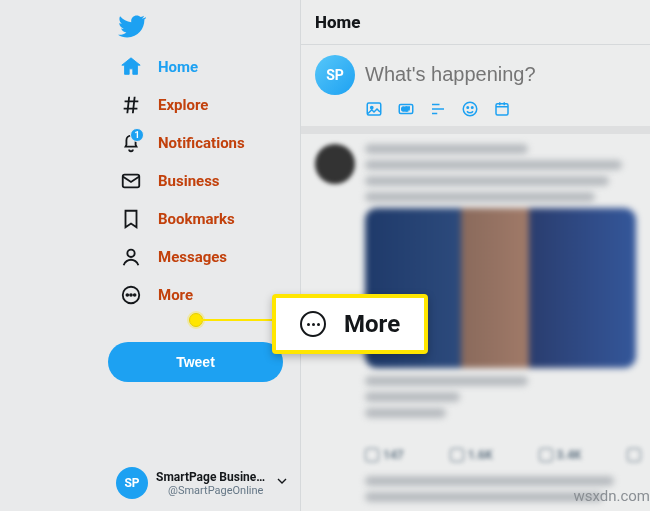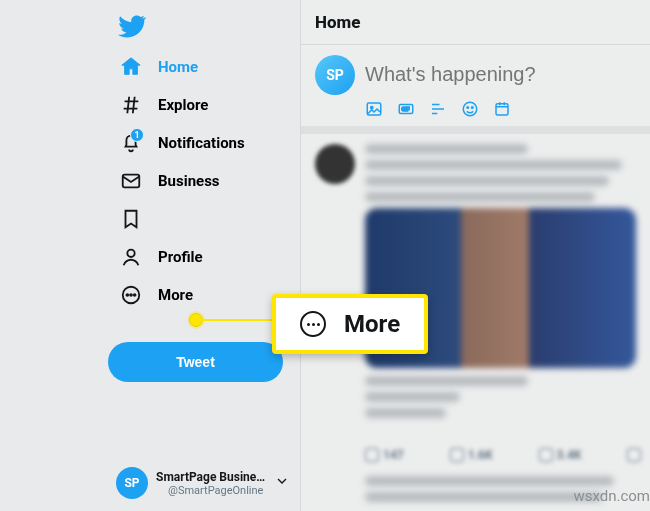--- a/index.html
+++ b/index.html
@@ -33,21 +33,21 @@
     position: relative;
   }
   .nav-item .icon {
     width: 22px; height: 22px;
     display: flex; align-items: center; justify-content: center;
     flex-shrink: 0;
   }
   .nav-item .label {
     font-size: 15px;
     font-weight: 700;
-    color: #000000;
+    color: #c2410c;
   }
   .nav-item.active .label { color: #1da1f2; }
   .nav-item.active .icon svg { stroke: #1da1f2; fill: #1da1f2; }
   .badge {
     position: absolute;
     top: 4px; left: 22px;
     background: #1da1f2;
     color: #fff;
     font-size: 9px;
     font-weight: 700;
@@ -248,31 +248,32 @@
       </span>
       <span class="label">Business</span>
     </div>
 
     <div class="nav-item">
       <span class="icon">
         <svg viewBox="0 0 24 24" width="22" height="22" fill="none" stroke="#14171a" stroke-width="2">
             <path d="M6 3h12v18l-6-4-6 4z"></path>
           </svg>
       </span>
+      <span class="label">Bookmarks</span>
     </div>
 
 
     <div class="nav-item">
       <span class="icon">
         <svg viewBox="0 0 24 24" width="22" height="22" fill="none" stroke="#14171a" stroke-width="2">
             <circle cx="12" cy="8" r="4"></circle>
             <path d="M4 21c1-4 5-6 8-6s7 2 8 6"></path>
           </svg>
       </span>
-      <span class="label">Profile</span>
+      <span class="label">Messages</span>
     </div>
 
     <div class="nav-item">
       <span class="icon">
         <svg viewBox="0 0 24 24" width="22" height="22" fill="none" stroke="#14171a" stroke-width="2">
             <circle cx="12" cy="12" r="9"></circle>
             <circle cx="8" cy="12" r="1" fill="#14171a"></circle>
             <circle cx="12" cy="12" r="1" fill="#14171a"></circle>
             <circle cx="16" cy="12" r="1" fill="#14171a"></circle>
           </svg>

